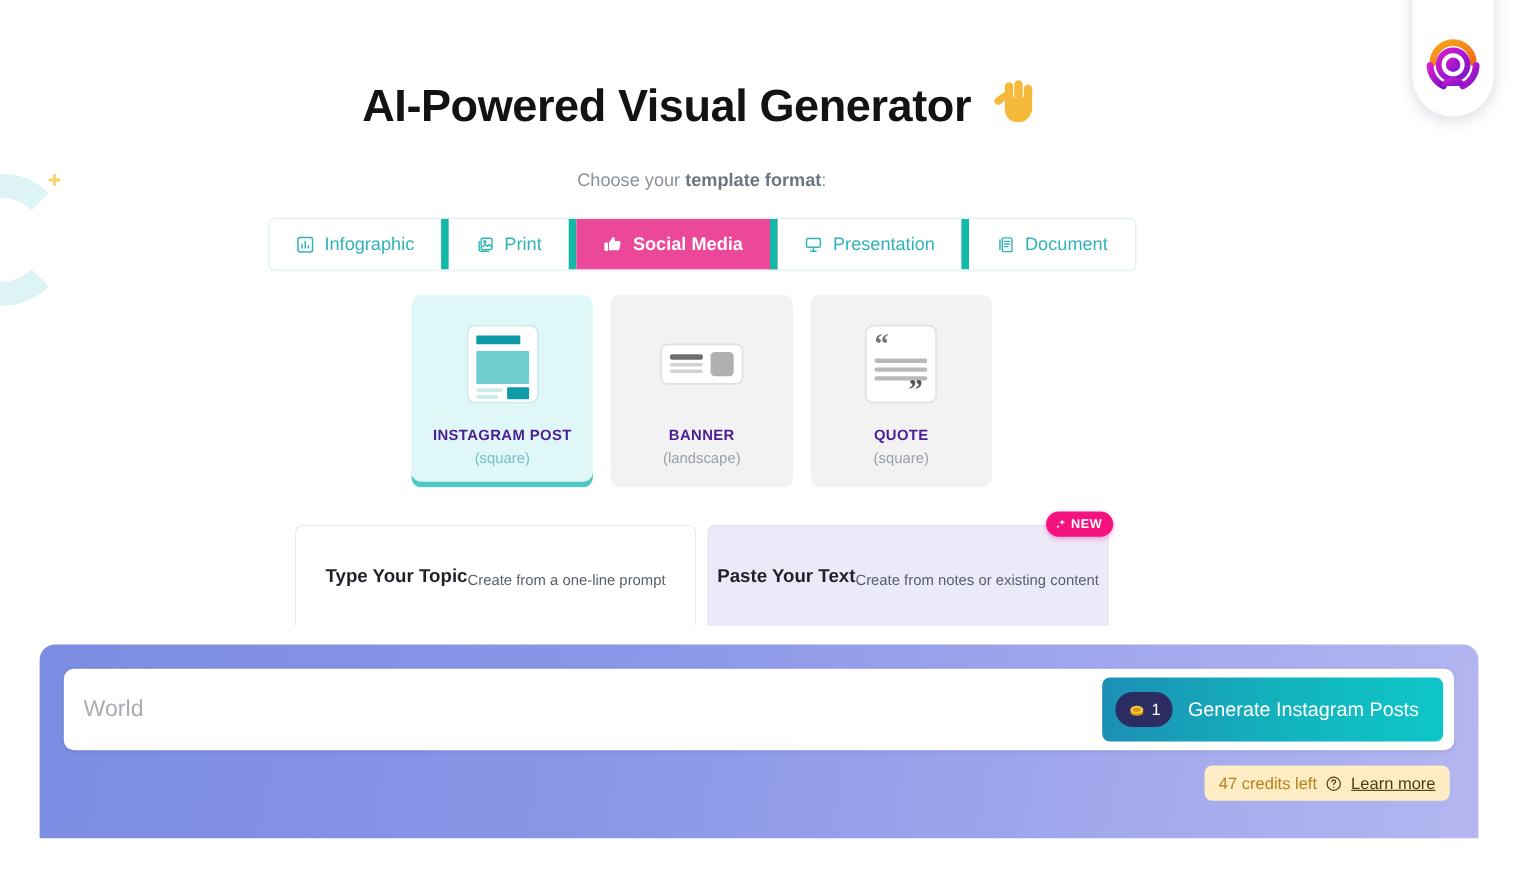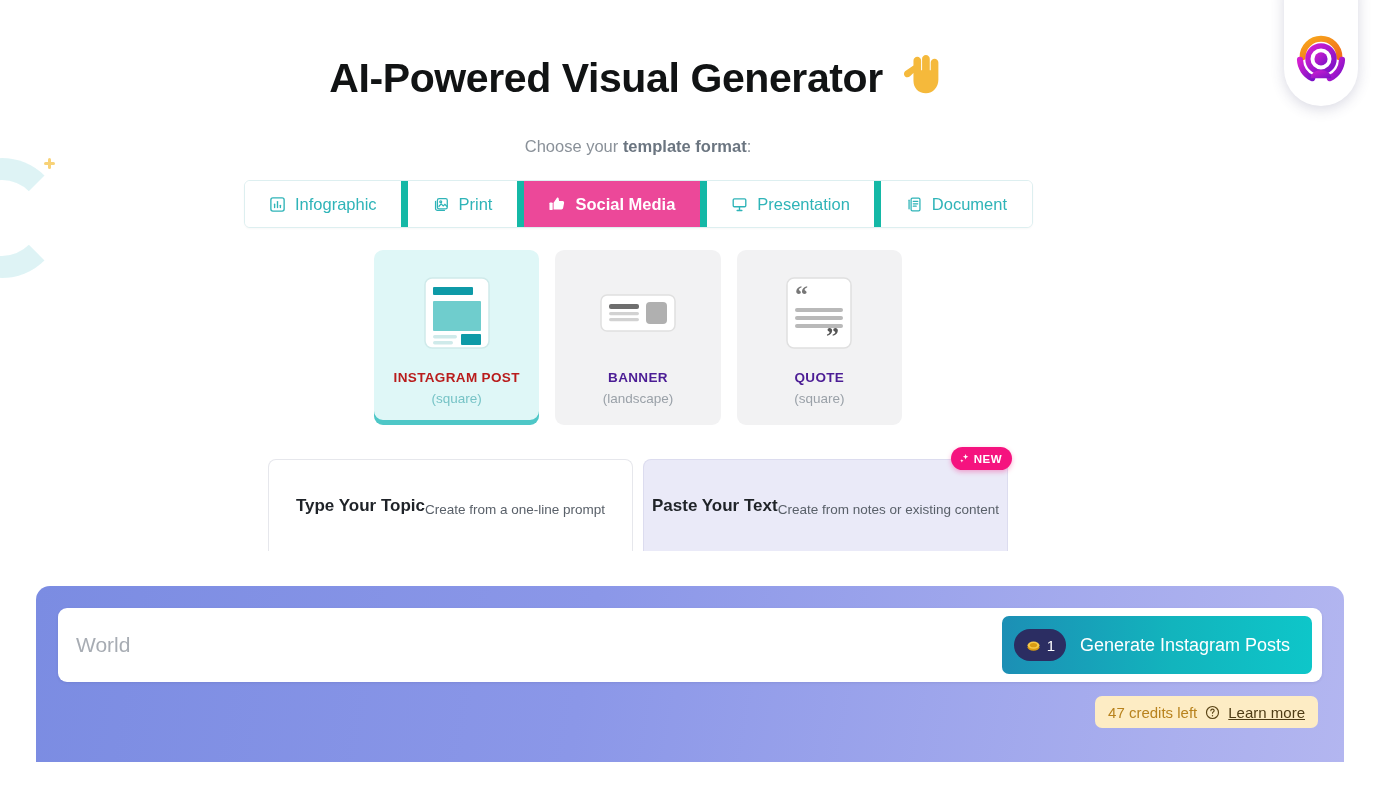--- a/index.html
+++ b/index.html
@@ -66,21 +66,21 @@
     justify-content: center;
     padding-bottom: 20px;
     z-index: 30;
   }
   .logo-mark { width: 56px; height: 56px; display: block; }
 
   
   .page {
     position: relative;
     width: 1276px;
-    padding-top: 56px;
+    padding-top: 74px;
     z-index: 5;
   }
 
   .title-row {
     display: flex;
     align-items: center;
     justify-content: center;
     gap: 18px;
   }
   .page-title {
@@ -169,21 +169,21 @@
   .tpl-thumb { height: 82px; display: flex; align-items: center; justify-content: center; }
   .tpl-thumb svg { display: block; }
   .tpl-name {
     margin-top: 16px;
     font-size: 13.5px;
     font-weight: bold;
     letter-spacing: .35px;
     color: #4c1d95;
     text-transform: uppercase;
   }
-  .tpl-card.selected .tpl-name { color: #b91c1c; }
+  .tpl-card.selected .tpl-name { color: #4c1d95; }
   .tpl-sub {
     margin-top: 6px;
     font-size: 13.5px;
     color: #9aa1a8;
   }
   .tpl-card.selected .tpl-sub { color: #76c3c6; }
 
   
   .mode-row {
     margin: 34px auto 0;

